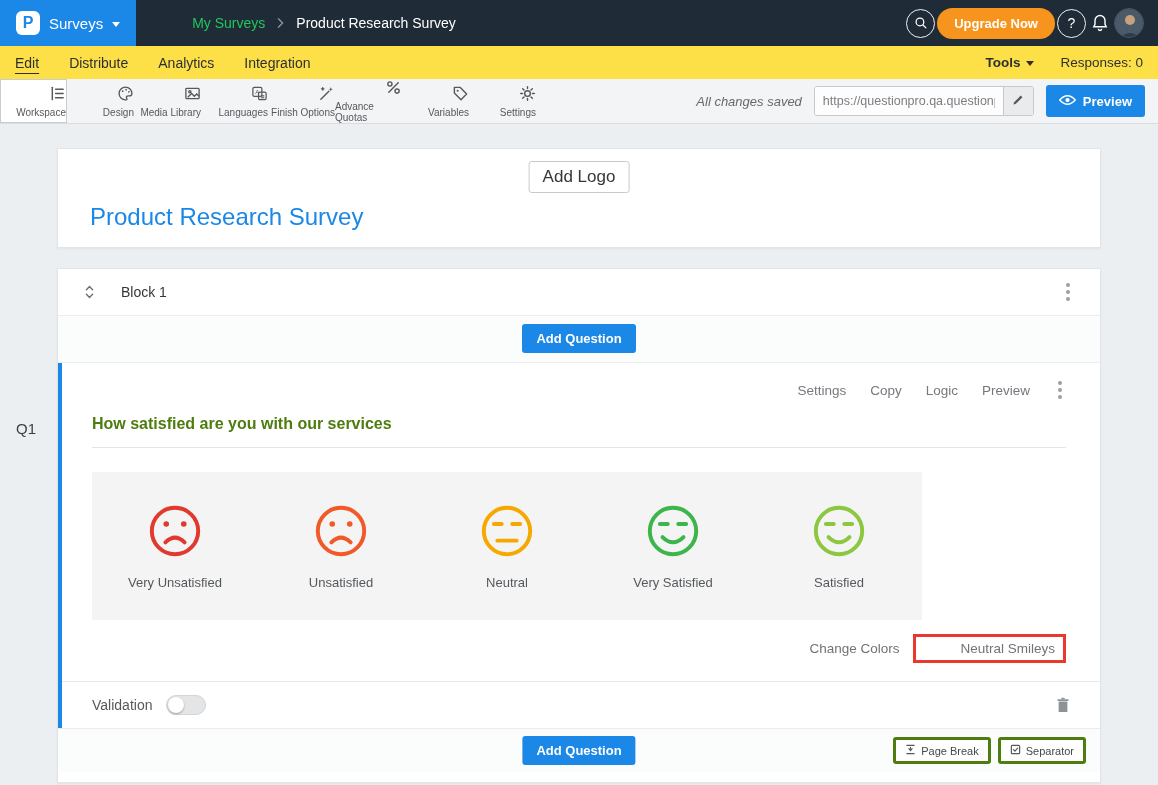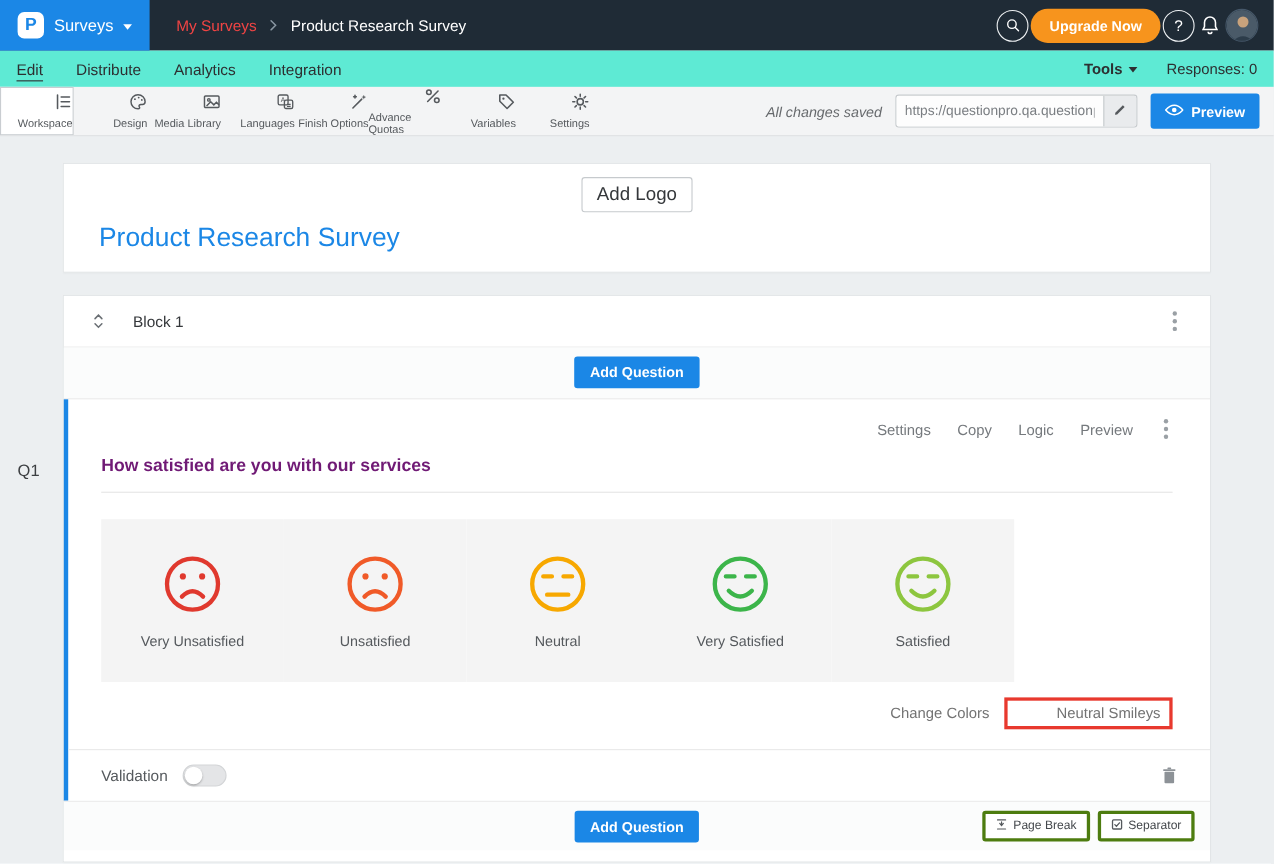--- a/index.html
+++ b/index.html
@@ -6,29 +6,29 @@
   html,body { width:1158px; height:785px; overflow:hidden; }
   body { font-family:"Liberation Sans","DejaVu Sans",sans-serif; background:#eceff1; }
 
   
   .topbar { height:46px; background:#1f2b36; display:flex; align-items:center; color:#fff; }
   .app-block { background:#1b87e6; height:100%; display:flex; align-items:center; gap:9px; padding:0 16px; cursor:pointer; }
   .logo-badge { width:24px; height:24px; background:#fff; color:#1b87e6; border-radius:6px; font-weight:bold; font-size:16px; display:flex; align-items:center; justify-content:center; }
   .app-label { font-size:15px; font-weight:500; }
   .caret-down-white { width:0; height:0; border-left:4px solid transparent; border-right:4px solid transparent; border-top:5px solid #fff; margin-top:2px; }
   .breadcrumb { display:flex; align-items:center; gap:12px; margin-left:24px; font-size:14px; }
-  .crumb-parent { color:#ef4444; cursor:pointer; }
+  .crumb-parent { color:#22c55e; cursor:pointer;margin-left:32px; }
   .crumb-current { color:#fff; }
   .topbar-right { margin-left:auto; display:flex; align-items:center; gap:2px; padding-right:14px; }
   .circle-icon { width:29px; height:29px; border:1.4px solid #eef1f3; border-radius:50%; display:flex; align-items:center; justify-content:center; cursor:pointer; font-size:14px; color:#fff; }
   .upgrade-btn { background:#f7941d; color:#fff; border:none; border-radius:16px; height:31px; padding:0 17px; font-size:13px; font-weight:bold; cursor:pointer; }
   .avatar { width:30px; height:30px; border-radius:50%; overflow:hidden; cursor:pointer; border:1px solid #46586a; }
 
   
-  .tabs-bar { height:33px; background:#5eead4; display:flex; align-items:center; padding:0 15px; font-size:14px; color:#2d2f31; }
+  .tabs-bar { height:33px; background:#fde047; display:flex; align-items:center; padding:0 15px; font-size:14px; color:#2d2f31; }
   .tab { margin-right:30px; cursor:pointer; }
   .tab.active { text-decoration:underline; text-underline-offset:5px; font-weight:500; }
   .tabs-right { margin-left:auto; display:flex; align-items:center; gap:26px; font-size:13.5px; }
   .tools-menu { display:flex; align-items:center; gap:6px; font-weight:bold; cursor:pointer; }
   .caret-down-dark { width:0; height:0; border-left:4px solid transparent; border-right:4px solid transparent; border-top:5px solid #2d2f31; margin-top:2px; }
 
   
   .toolbar { height:45px; background:#f3f4f5; border-bottom:1px solid #d9dcdf; display:flex; align-items:stretch; }
   .tool-item { width:67px; display:flex; flex-direction:column; align-items:flex-end; justify-content:center; gap:3px; color:#55595d; font-size:10px; cursor:pointer; }
   .tool-item.active { background:#fff; border:1px solid #c9cdd1; }
@@ -54,21 +54,21 @@
   .kebab i { width:4px; height:4px; border-radius:50%; background:#9aa0a5; }
   .block-header .kebab { margin-left:auto; }
 
   .add-q-row { background:#fbfcfc; border-bottom:1px solid #ececec; display:flex; justify-content:center; padding:8px 0 9px; }
   .btn-primary { background:#1b87e6; color:#fff; font-size:13px; font-weight:bold; padding:7px 14px; border-radius:3px; border:none; cursor:pointer; }
 
   .question-wrap { border-left:4px solid #1b87e6; }
   .question-body { padding:14px 34px 18px 30px; }
   .q-actions { display:flex; justify-content:flex-end; align-items:center; gap:24px; color:#75797d; font-size:13.5px; }
   .q-action { cursor:pointer; }
-  .q-text { margin-top:12px; font-size:16px; color:#701a75; font-weight:600; padding-bottom:14px; border-bottom:1px solid #e5e5e5; }
+  .q-text { margin-top:12px; font-size:16px; color:#4d7c0f; font-weight:600; padding-bottom:14px; border-bottom:1px solid #e5e5e5; }
 
   .options-row { display:flex; gap:0; margin-top:24px; }
   .smiley-box { width:166px; height:148px; background:#f4f4f4; display:flex; flex-direction:column; align-items:center; justify-content:center; gap:16px; cursor:pointer; }
   .smiley svg { width:56px; height:56px; display:block; }
   .smiley-label { font-size:13px; color:#55595d; }
 
   .change-links { display:flex; justify-content:flex-end; align-items:center; gap:14px; margin-top:14px; font-size:13.5px; }
   .link-blue { color:#737373; cursor:pointer;margin-left:36px; }
   .red-outline { border:3px solid #e8392e; padding:4px 8px; }
 

